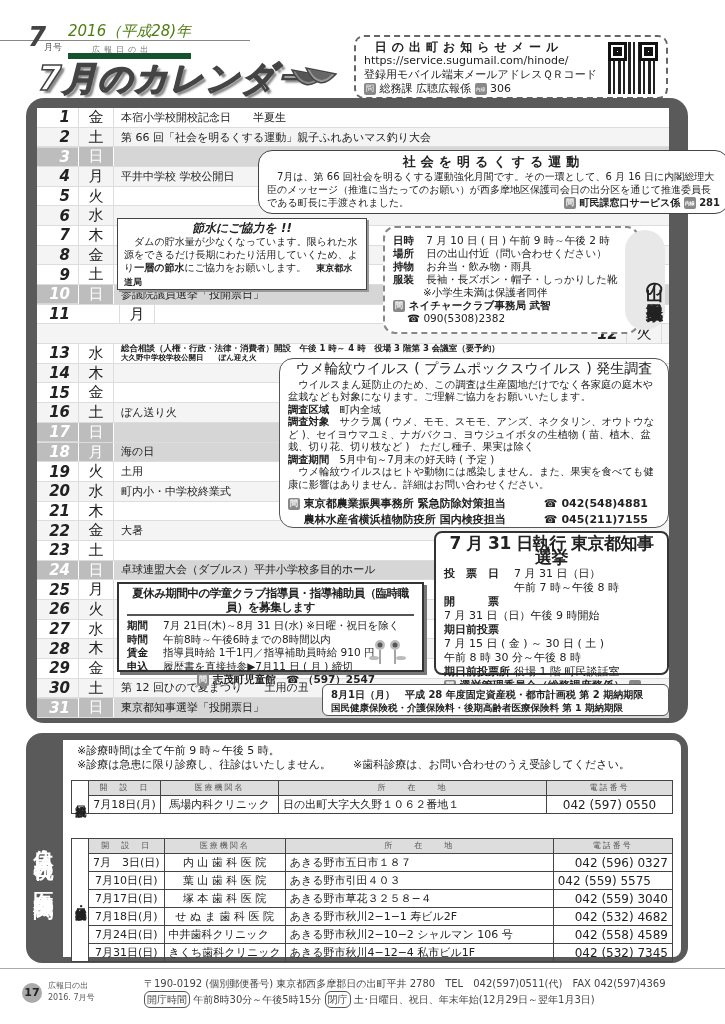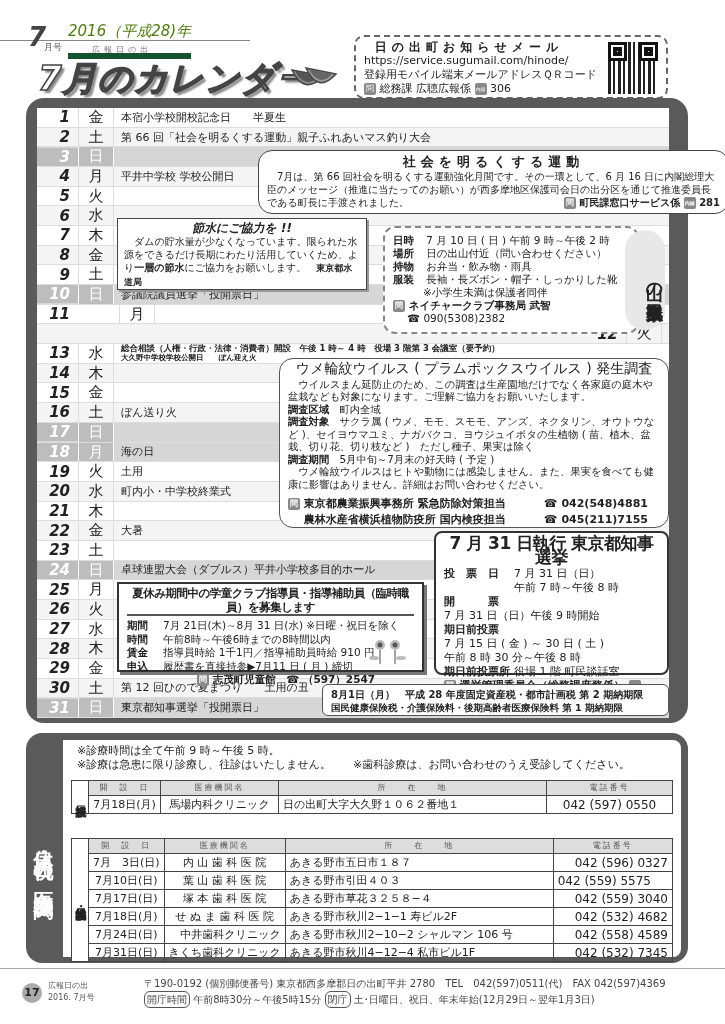--- a/index.html
+++ b/index.html
@@ -388,21 +388,21 @@
         <td style="text-align:right;font-size:12px">042 (559) 3040</td>
         </tr>
         <tr>
         <td style="width:72px;text-align:center">7月18日(月)</td>
         <td style="width:118px;text-align:center">せ ぬ ま 歯 科 医 院</td>
         <td style="width:268px">あきる野市秋川2−1−1 寿ビル2F</td>
         <td style="text-align:right;font-size:12px">042 (532) 4682</td>
         </tr>
         <tr>
         <td style="width:72px;text-align:center">7月24日(日)</td>
-        <td style="width:118px;text-align:right">中井歯科クリニック</td>
+        <td style="width:118px;text-align:left">中井歯科クリニック</td>
         <td style="width:268px">あきる野市秋川2−10−2 シャルマン 106 号</td>
         <td style="text-align:right;font-size:12px">042 (558) 4589</td>
         </tr>
         <tr>
         <td style="width:72px;text-align:center">7月31日(日)</td>
         <td style="width:118px;text-align:center">きくち歯科クリニック</td>
         <td style="width:268px">あきる野市秋川4−12−4 私市ビル1F</td>
         <td style="text-align:right;font-size:12px">042 (532) 7345</td>
         </tr>
       </tbody>

